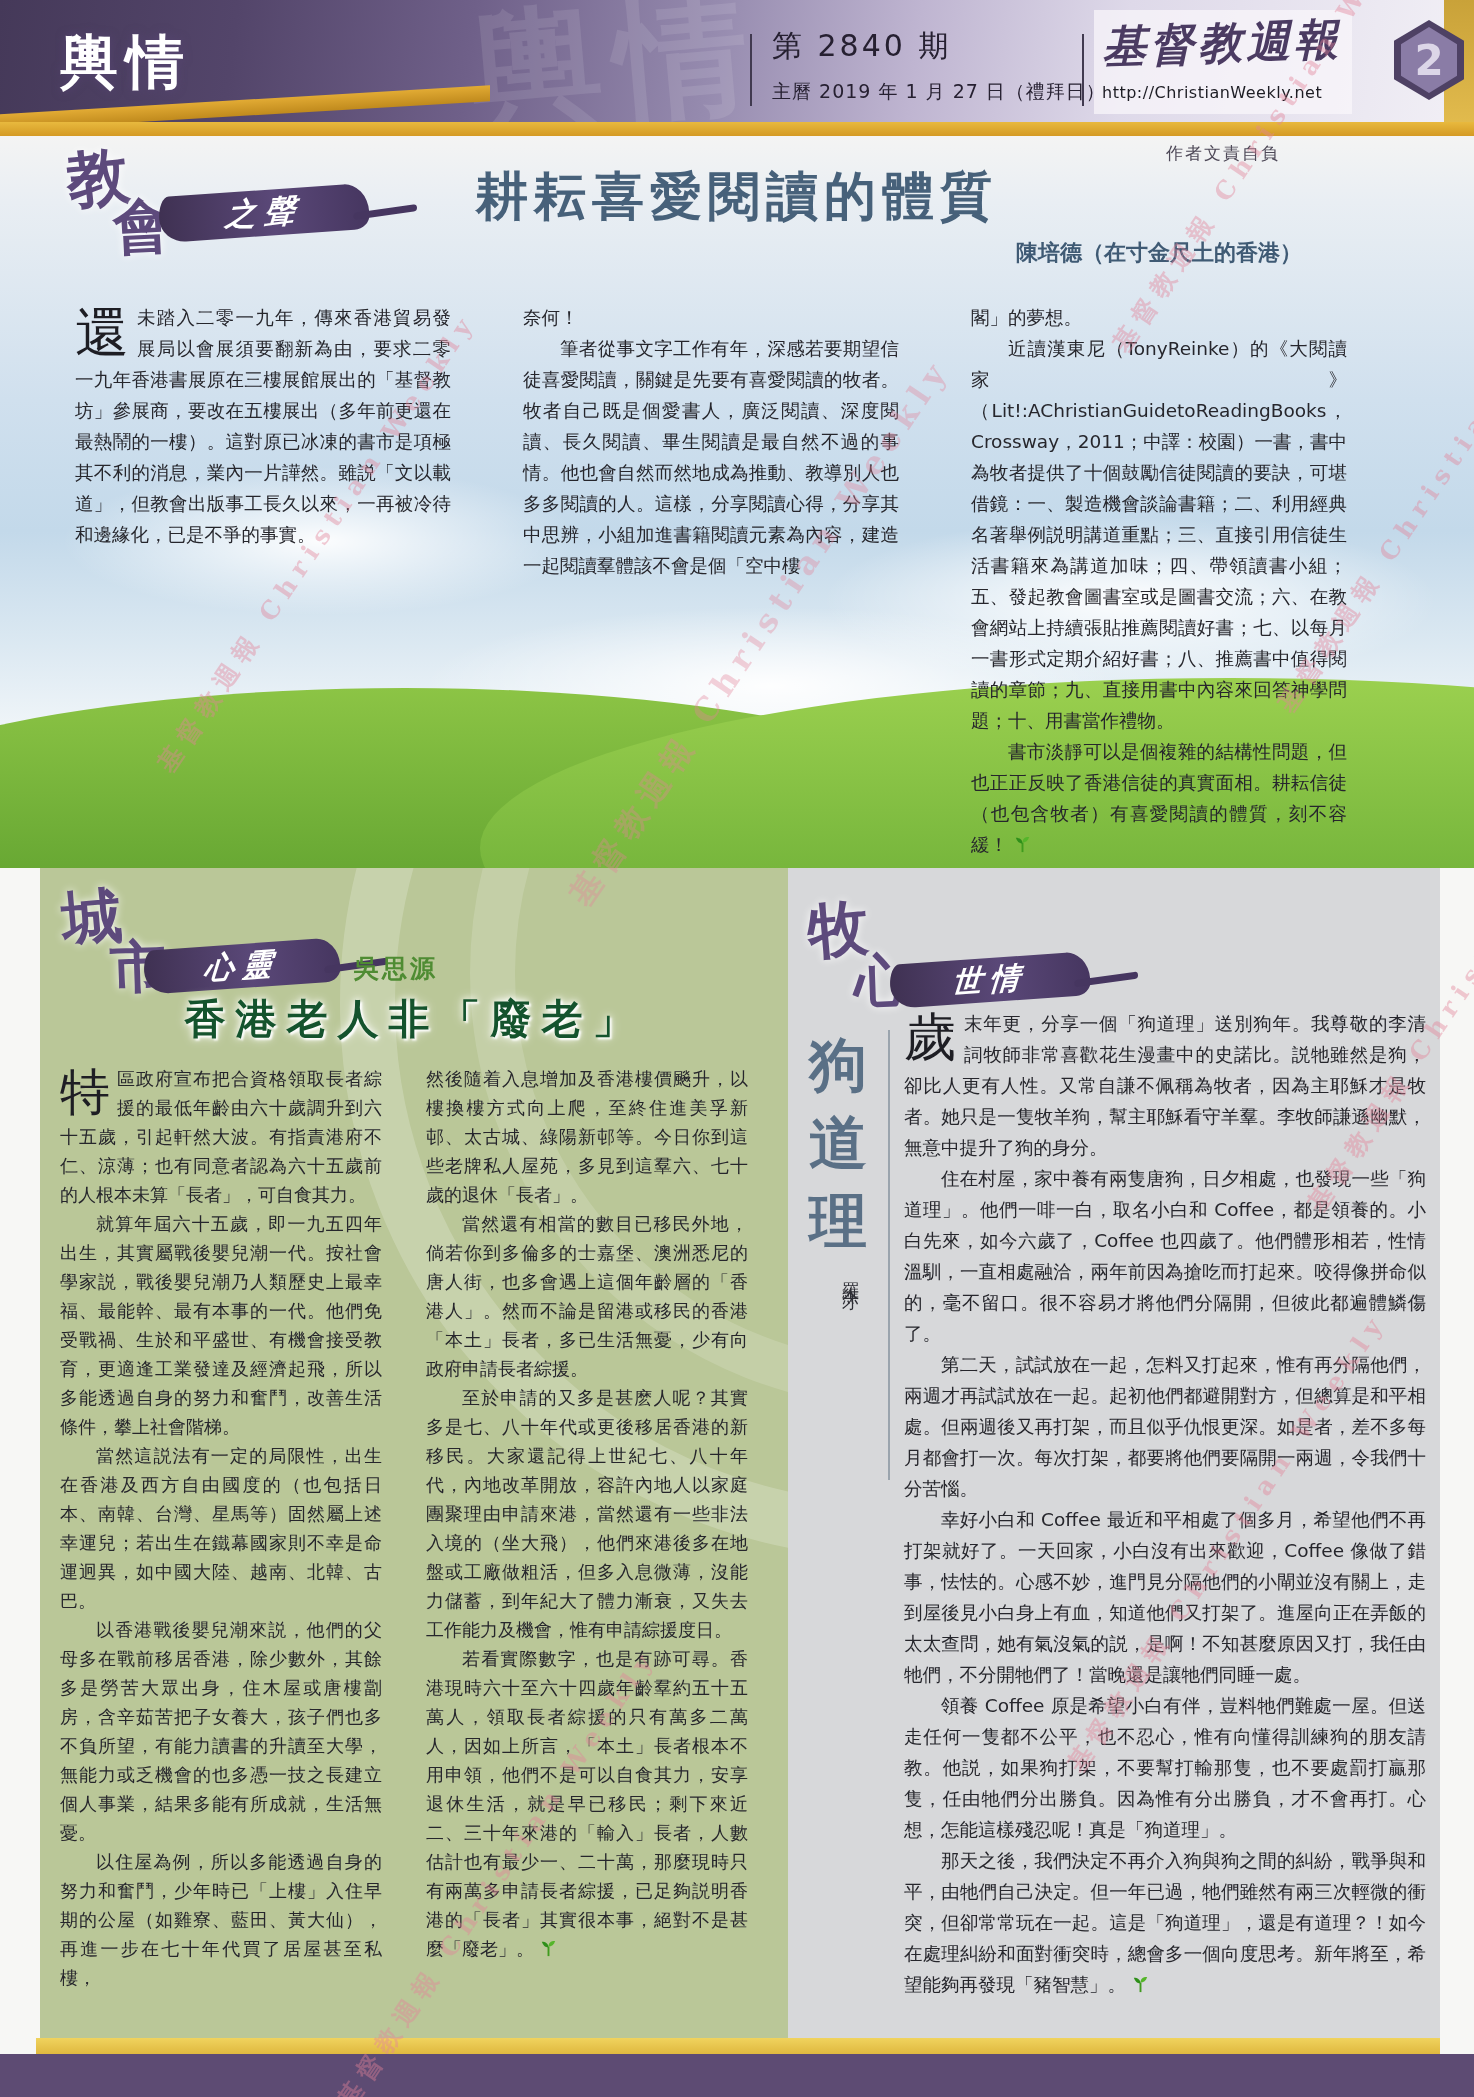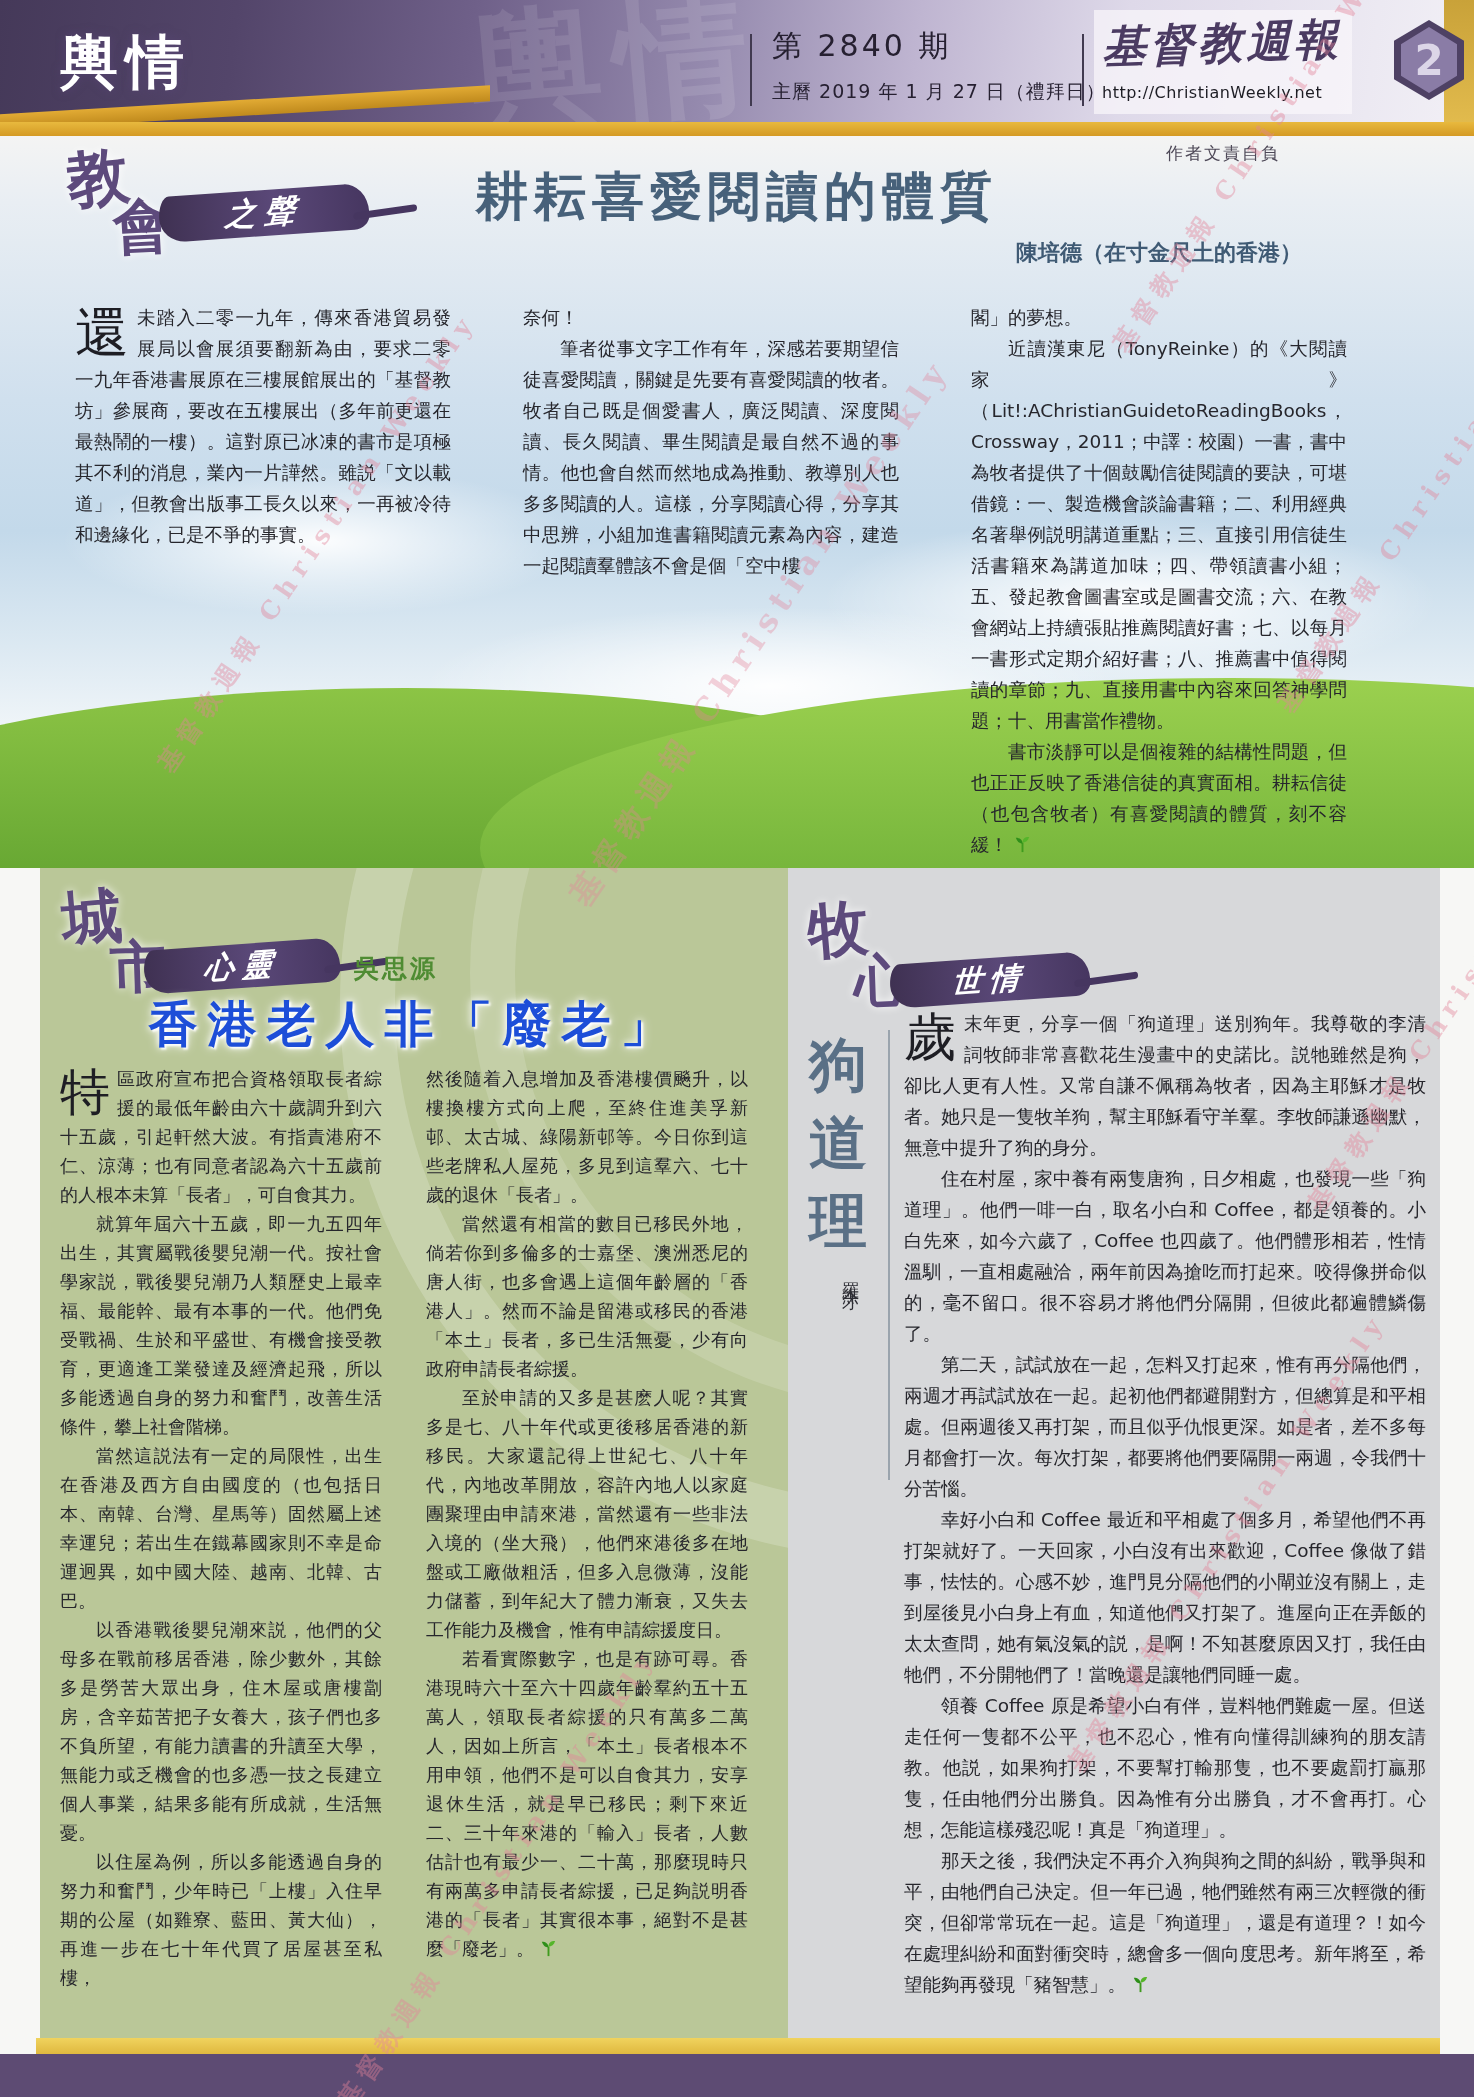--- a/index.html
+++ b/index.html
@@ -79,21 +79,21 @@
   .arc { position:absolute; border-radius:50%; }
   .arc1 { left:300px; top:-420px; width:1000px; height:1000px; border:55px solid rgba(255,255,255,0.20); }
   .arc2 { left:430px; top:-330px; width:780px;  height:780px;  border:45px solid rgba(255,255,255,0.15); }
   .g-label { position:absolute; left:0; top:0; width:460px; height:140px; }
   .g-label .b1 { left:22px; top:10px; font-size:60px; transform:rotate(-5deg); }
   .g-label .b2 { left:70px; top:62px; font-size:56px; transform:rotate(-2deg); }
   .g-label .brush { left:104px; top:76px; width:196px; height:44px; }
   .g-label .brush i { font-size:30px; }
   .g-author { position:absolute; left:314px; top:84px; font-size:25px; font-weight:bold; color:#4f8c33; letter-spacing:3px; }
   .g-title { position:absolute; left:0; right:0; top:124px; margin:0; text-align:center;
-             font-family:"DejaVu Serif",serif; font-size:49px; font-weight:bold; color:#1d4ed8; letter-spacing:10px;
+             font-family:"DejaVu Serif",serif; font-size:41px; font-weight:bold; color:#14532d; letter-spacing:10px;
              text-shadow:0 0 6px #fff, 0 0 12px #fff, 2px 2px 2px rgba(255,255,255,0.9); }
   .gcol { position:absolute; top:196px; width:322px; font-size:18px; line-height:29px; color:#26262c; text-align:justify; }
   .gc1 { left:20px; } .gc2 { left:386px; }
   .gcol .dropcap { font-size:50px; line-height:52px; margin:2px 7px 0 0; }
 
   .gray { position:absolute; left:788px; top:868px; width:652px; height:1170px; background:#d7d8da; overflow:hidden; }
   .p-label { position:absolute; left:0; top:0; width:360px; height:150px; }
   .p-label .b1 { left:20px; top:22px; font-size:60px; transform:rotate(-5deg); }
   .p-label .b2 { left:66px; top:76px; font-size:56px; transform:rotate(-2deg); }
   .p-label .brush { left:102px; top:90px; width:200px; height:44px; }

